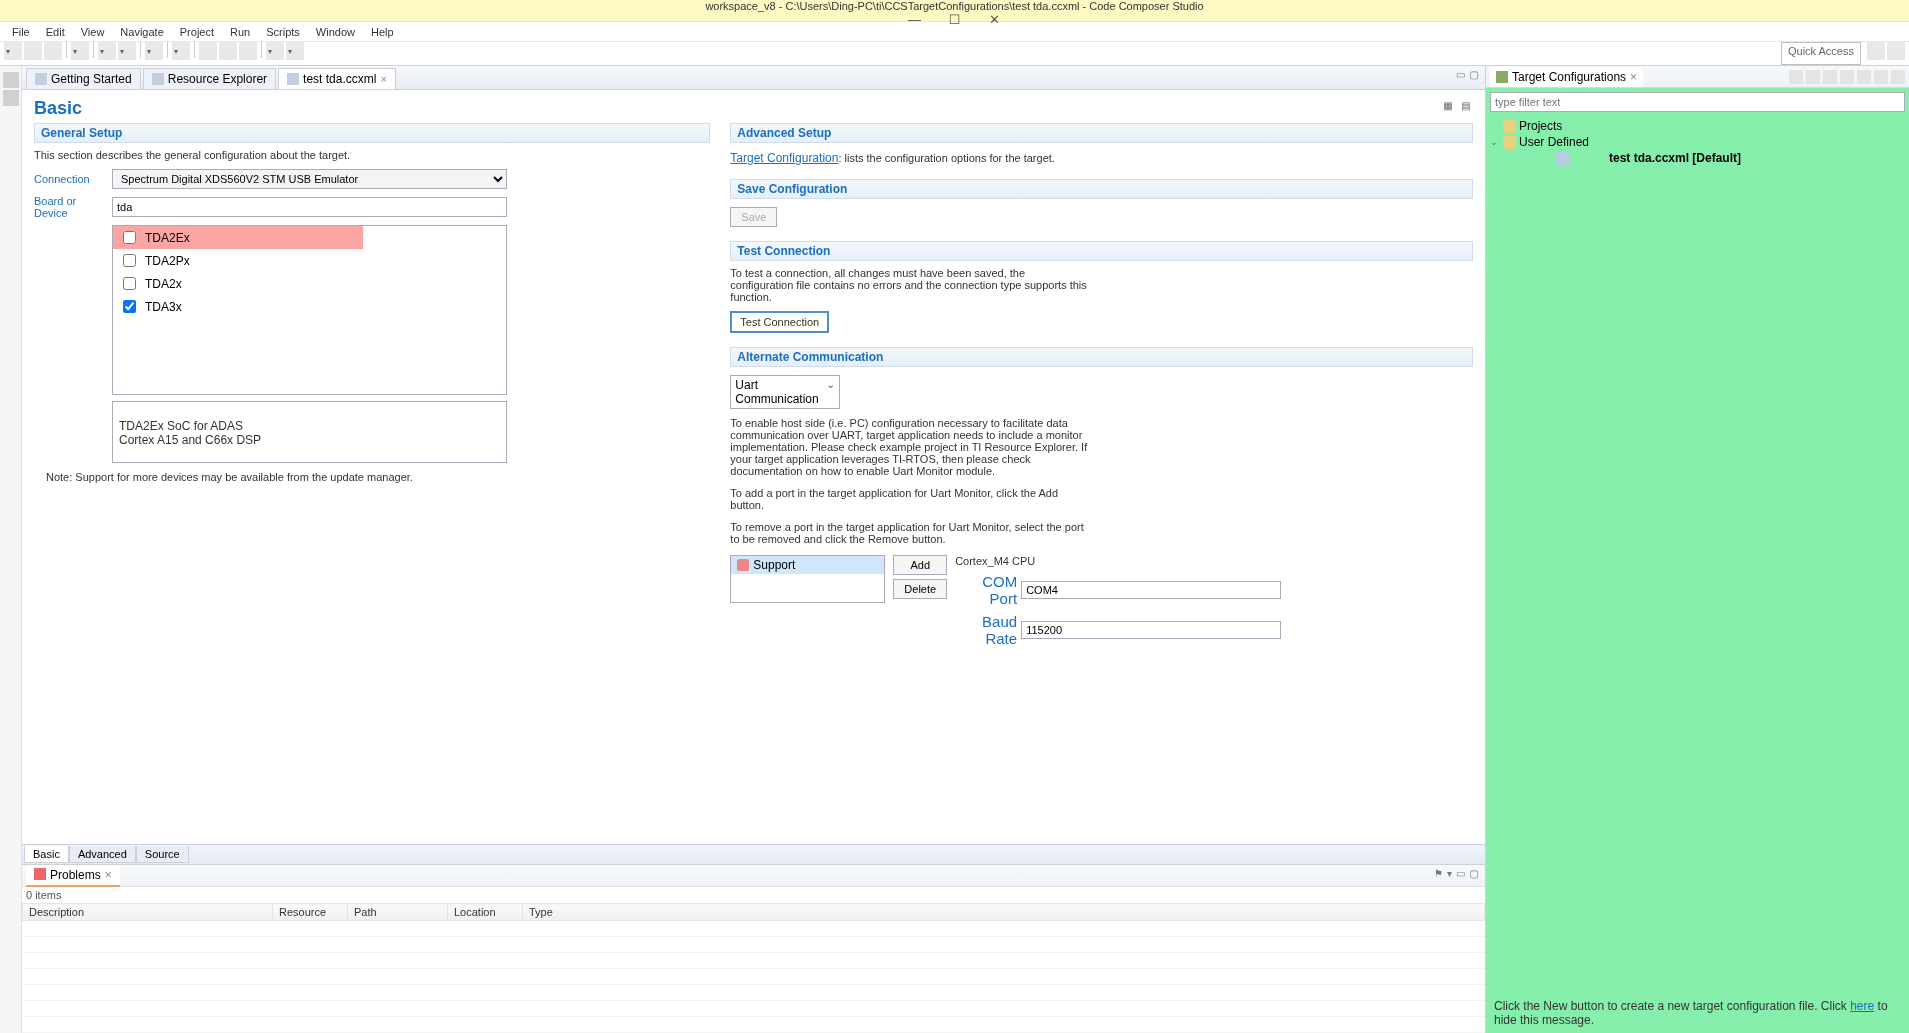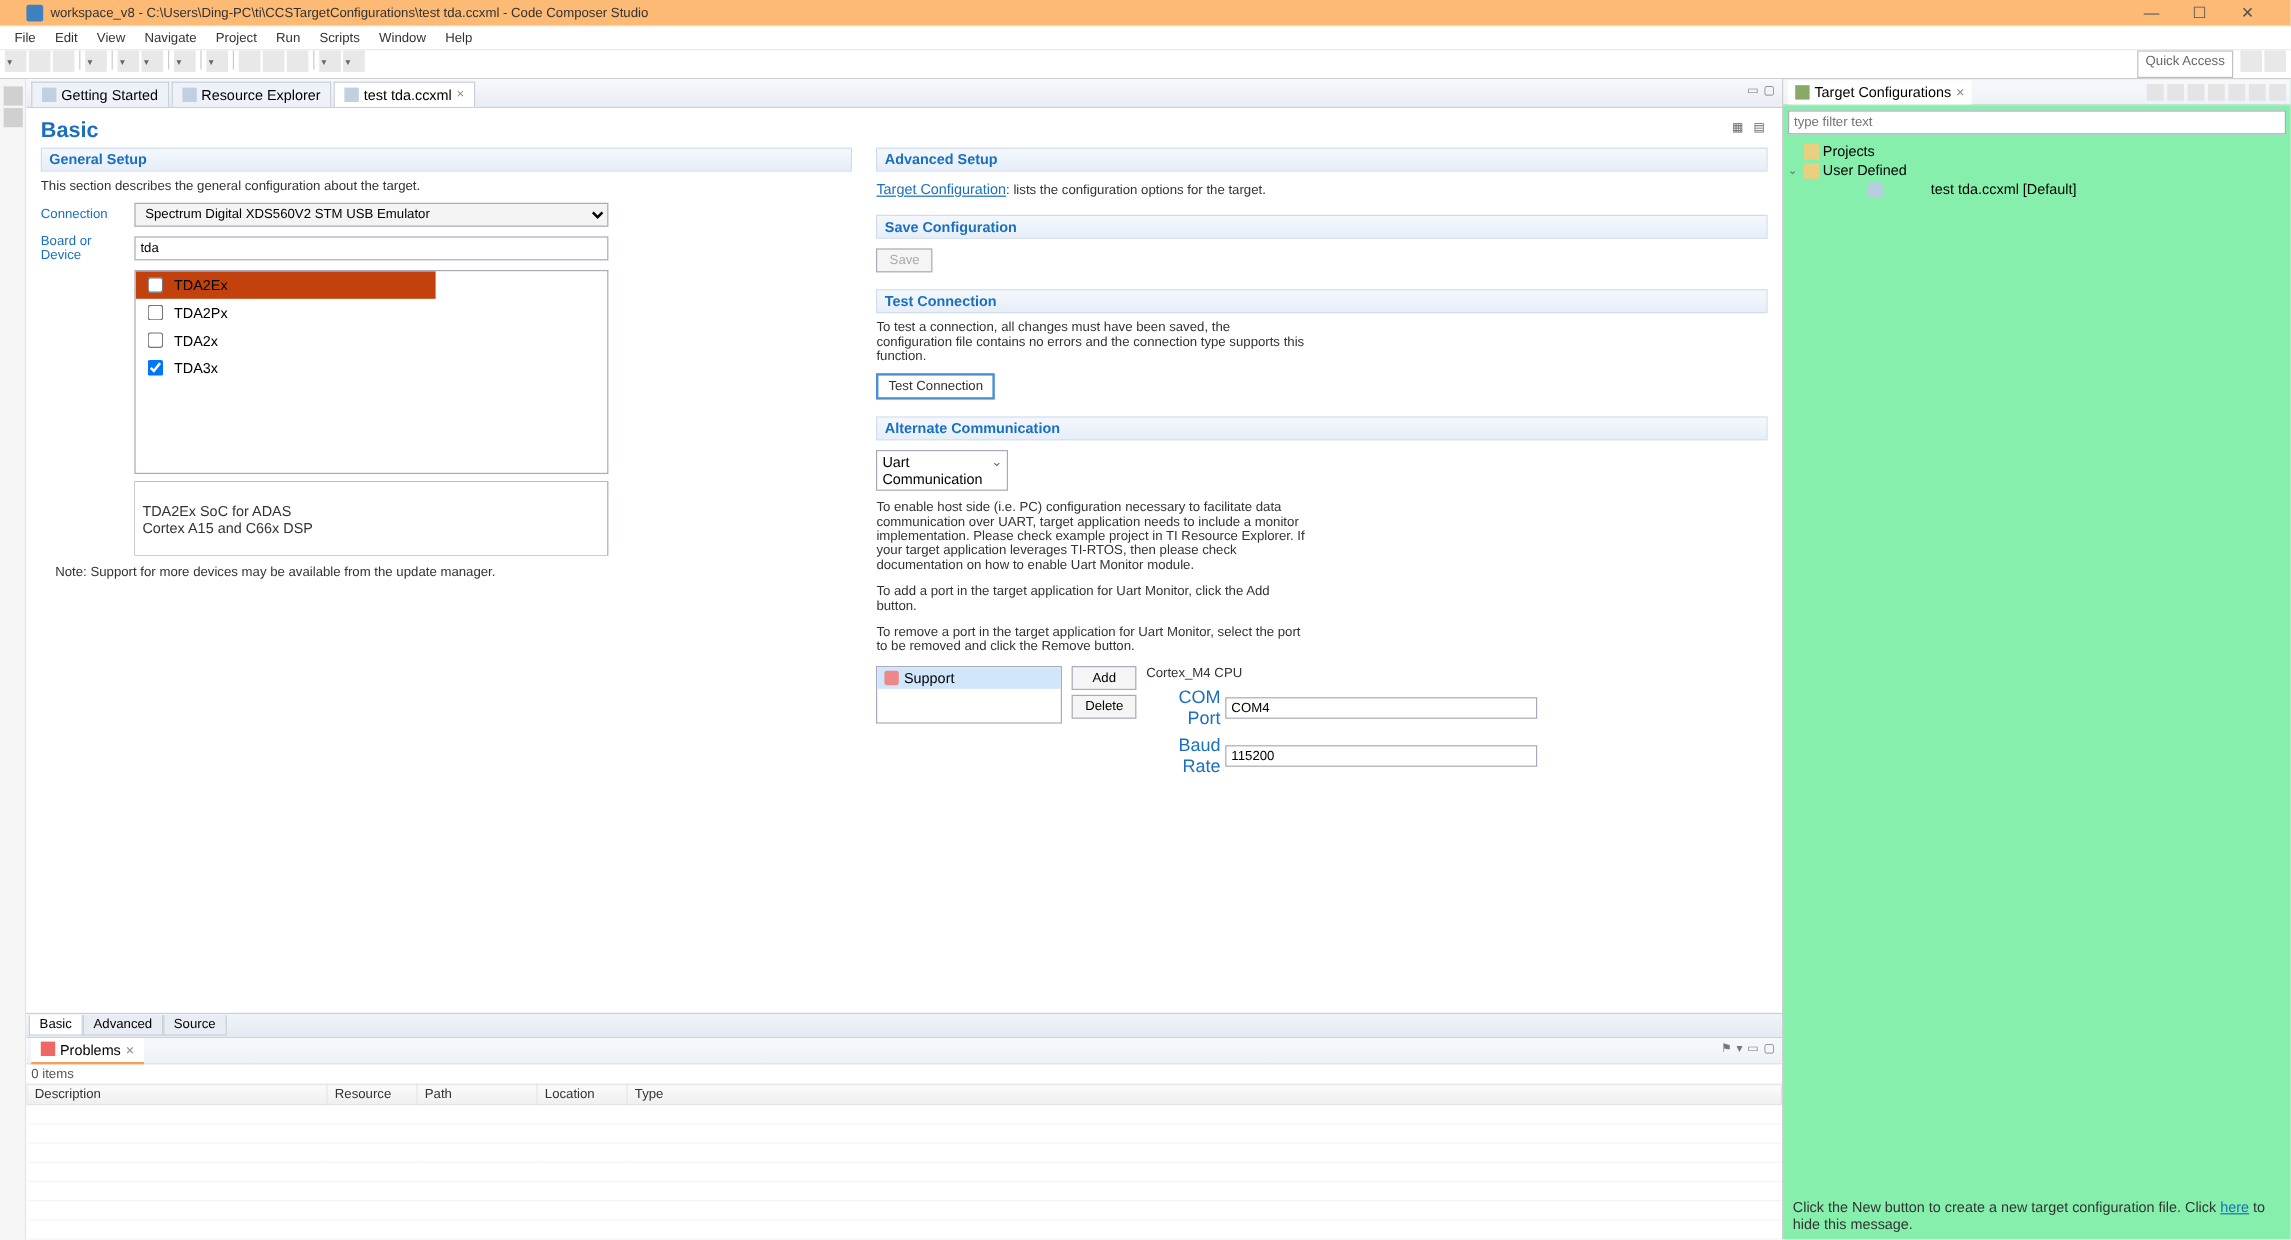--- a/index.html
+++ b/index.html
@@ -1,17 +1,17 @@
 <!DOCTYPE html>
 <html><head>
 <meta charset="utf-8">
 <style>
 * { box-sizing: border-box; font-family: "Segoe UI", Tahoma, sans-serif; font-size: 12px; }
 body { margin: 0; padding: 0; background: #f0f0f0; overflow: hidden; }
-.titlebar { height: 22px; background: #fdba74; display: flex; align-items: center; padding: 0 22px; border-bottom: 1px solid #e0e0e0; }
+.titlebar { height: 22px; background: #fef9c3; display: flex; align-items: center; padding: 0 12px; border-bottom: 1px solid #e0e0e0; flex-direction: column; }
 .titlebar .icon { width: 14px; height: 14px; background: #4080c0; border-radius: 2px; margin-right: 6px; }
 .titlebar .title { flex: 1; font-size: 11px; color: #333; }
 .titlebar .winbtns { display: flex; gap: 12px; }
 .titlebar .winbtn { width: 28px; text-align: center; cursor: pointer; font-size: 13px; color: #555; }
 
 .menubar { height: 20px; background: #fff; display: flex; align-items: center; padding: 0 4px; gap: 0; border-bottom: 1px solid #e8e8e8; }
 .menubar .mitem { padding: 2px 8px; cursor: pointer; font-size: 11px; color: #333; }
 
 .toolbar { height: 24px; background: #fff; border-bottom: 1px solid #d0d0d0; display: flex; padding: 0 4px; gap: 2px; }
 .tbtn { width: 18px; height: 18px; background: #e8e8e8; border: 1px solid transparent; cursor: pointer; }
@@ -41,21 +41,21 @@
 .sectionhdr { color: #1a6fbf; font-size: 12px; font-weight: 600; background: linear-gradient(#f4f8fc,#e6eef8); border: 1px solid #d0dcec; padding: 2px 6px; margin-bottom: 6px; }
 .desctext { color: #333; font-size: 11px; margin-bottom: 8px; }
 
 .formrow { display: flex; align-items: center; margin-bottom: 6px; }
 .formrow .flabel { width: 78px; color: #1a6fbf; font-size: 11px; }
 .formrow select, .formrow input[type=text] { flex: 1; max-width: 395px; border: 1px solid #aab; padding: 2px 4px; font-size: 11px; height: 20px; background: #fff; }
 .formrow select { background: #f4f4f4; }
 
 .devlist { width: 395px; height: 170px; border: 1px solid #aab; margin-left: 78px; background: #fff; overflow: auto; }
 .devitem { display: flex; align-items: center; padding: 2px 6px; font-size: 11px; gap: 6px; }
-.devitem.sel { background: #c2410c; }
+.devitem.sel { background: #fca5a5; }
 .devitem input[type=checkbox] { width: 13px; height: 13px; }
 .devitem.tall { width: 250px; }
 
 .descbox { width: 395px; height: 62px; border: 1px solid #aab; margin-left: 78px; margin-top: 6px; background: #fff; padding: 17px 6px; font-size: 11px; color: #333; overflow: auto; position: relative; }
 .note { font-size: 11px; color: #333; margin-top: 8px; margin-left: 12px; }
 
 .linktxt { color: #1a6fbf; text-decoration: underline; cursor: pointer; }
 .plaintxt { color: #333; font-size: 11px; }
 
 .savebtn, .gbtn { border: 1px solid #aab; background: #f5f5f5; padding: 3px 10px; font-size: 11px; cursor: pointer; }
@@ -96,21 +96,21 @@
 .rptab .rpicon { width: 12px; height: 12px; background: #8a6; }
 .rptabbar .rtools { position: absolute; right: 4px; display: flex; gap: 3px; }
 .rptabbar .rtools span { width: 14px; height: 14px; background: #e4e4e4; display: inline-block; cursor: pointer; }
 .rpfilter { margin: 4px; border-radius: 10px; }
 .rpfilter input { width: 100%; border: 1px solid #aab; padding: 3px 4px; font-size: 11px; color: #888; }
 .tree { padding: 2px 4px; font-size: 11px; }
 .tnode { display: flex; align-items: center; gap: 3px; padding: 1px 0; cursor: pointer; }
 .tnode .twist { width: 10px; font-size: 9px; color: #666; }
 .tnode .ficon { width: 13px; height: 13px; background: #e8d080; border-radius: 1px; }
 .tnode.child { padding-left: 16px; }
-.tnode.bold { font-weight: normal; gap: 40px; }
+.tnode.bold { font-weight: bold; gap: 40px; }
 .rphelp { padding: 6px 8px; font-size: 11px; color: #333; margin-top: auto; border-top: 0; }
 .topicons { display:flex; gap:4px; margin-left:auto; }
 .topicons span { width:14px; height:14px; cursor:pointer; font-size:10px; color:#666; text-align:center; }
 </style>
 </head>
 <body>
 
 <div class="titlebar">
   <div class="icon"></div>
   <div class="title">workspace_v8 - C:\Users\Ding-PC\ti\CCSTargetConfigurations\test tda.ccxml - Code Composer Studio</div>

